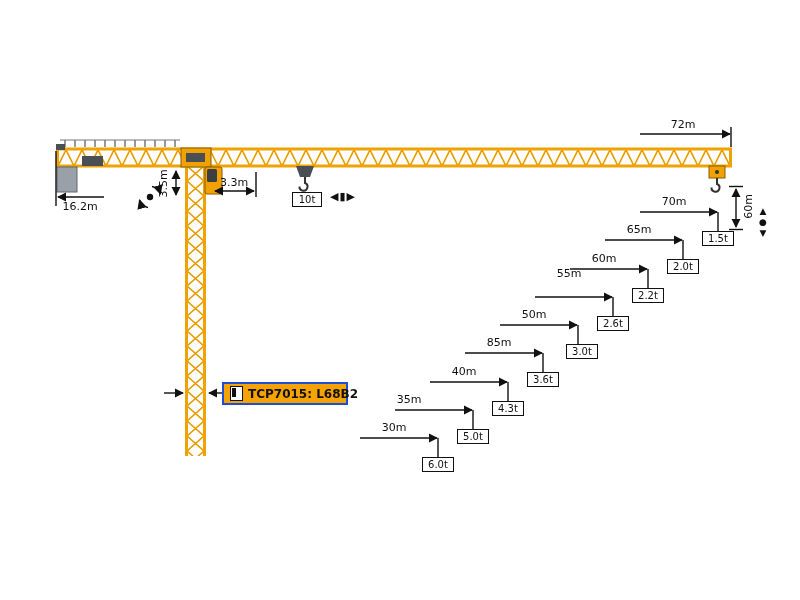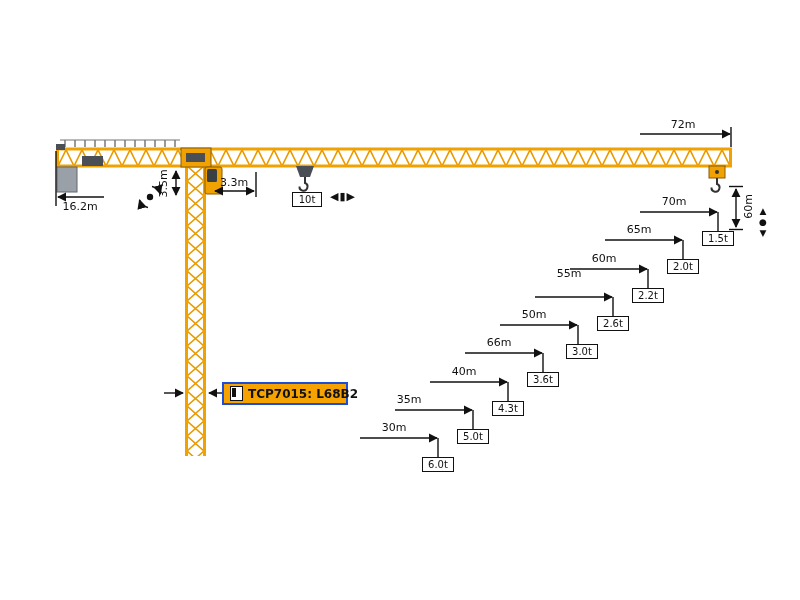--- a/index.html
+++ b/index.html
@@ -154,21 +154,21 @@
   </div>
 
   <div class="badge">
     <span class="ic"></span>
     <span class="txt">TCP7015: L68B2</span>
   </div>
 
   <div class="lbl" style="left:358px;top:421px;width:72px;">30m</div>
   <div class="lbl" style="left:373px;top:393px;width:72px;">35m</div>
   <div class="lbl" style="left:428px;top:365px;width:72px;">40m</div>
-  <div class="lbl" style="left:463px;top:336px;width:72px;">66m</div>
+  <div class="lbl" style="left:463px;top:336px;width:72px;">85m</div>
   <div class="lbl" style="left:498px;top:308px;width:72px;">50m</div>
   <div class="lbl" style="left:533px;top:267px;width:72px;">55m</div>
   <div class="lbl" style="left:568px;top:252px;width:72px;">60m</div>
   <div class="lbl" style="left:603px;top:223px;width:72px;">65m</div>
   <div class="lbl" style="left:638px;top:195px;width:72px;">70m</div>
 
   <div class="tbox" style="left:422px;top:457px;">6.0t</div>
   <div class="tbox" style="left:457px;top:429px;">5.0t</div>
   <div class="tbox" style="left:492px;top:401px;">4.3t</div>
   <div class="tbox" style="left:527px;top:372px;">3.6t</div>

